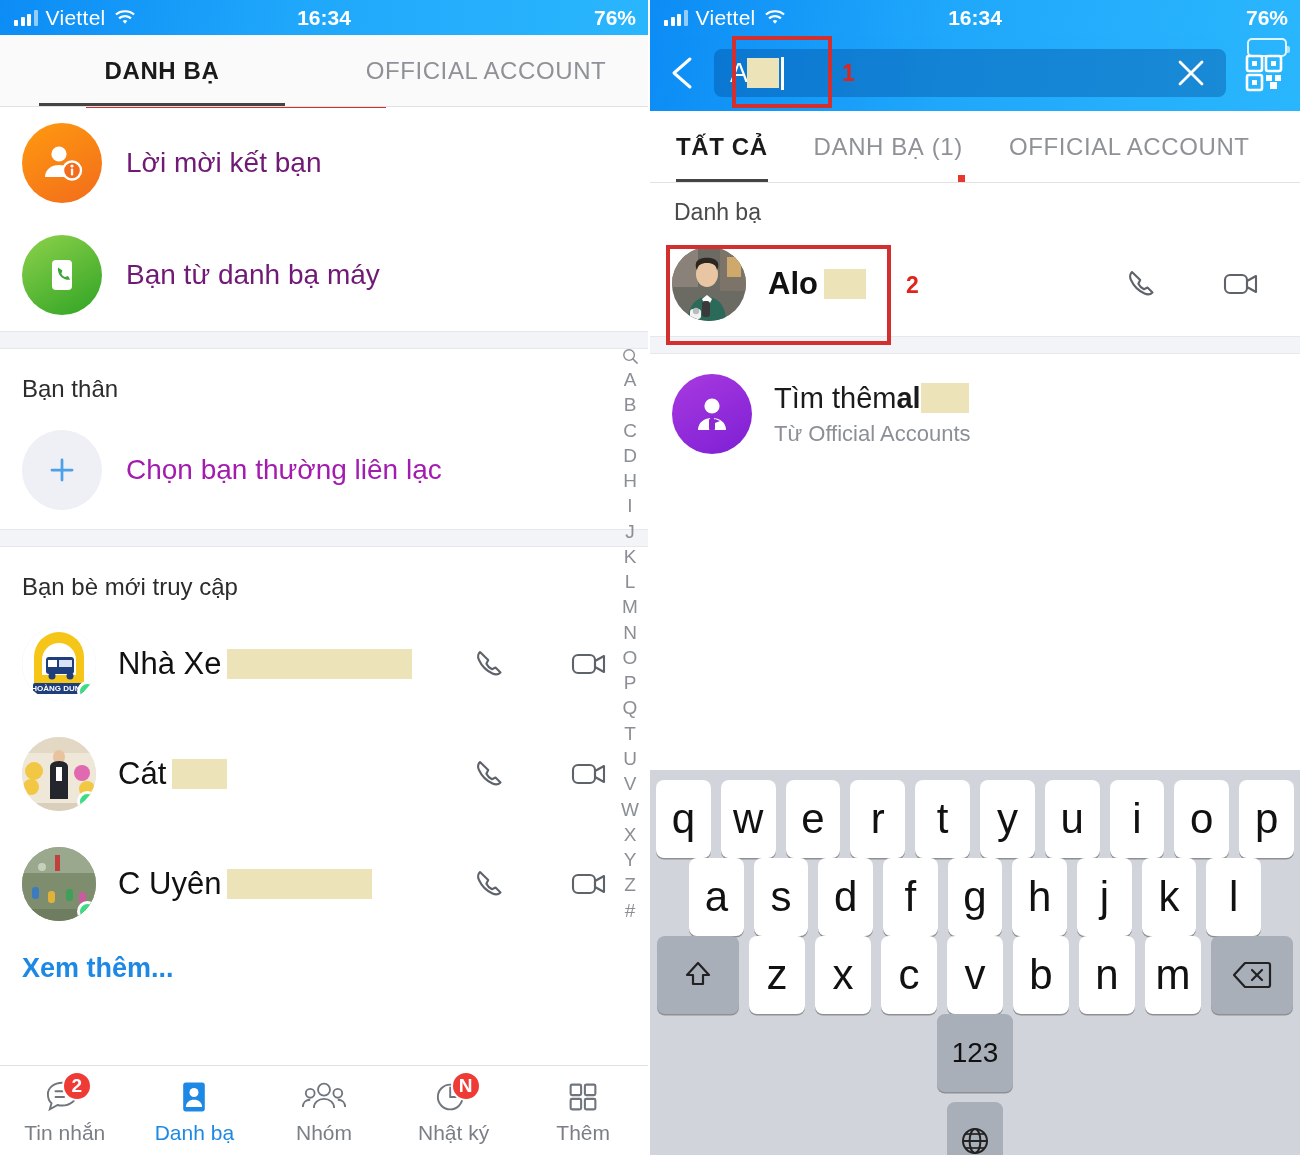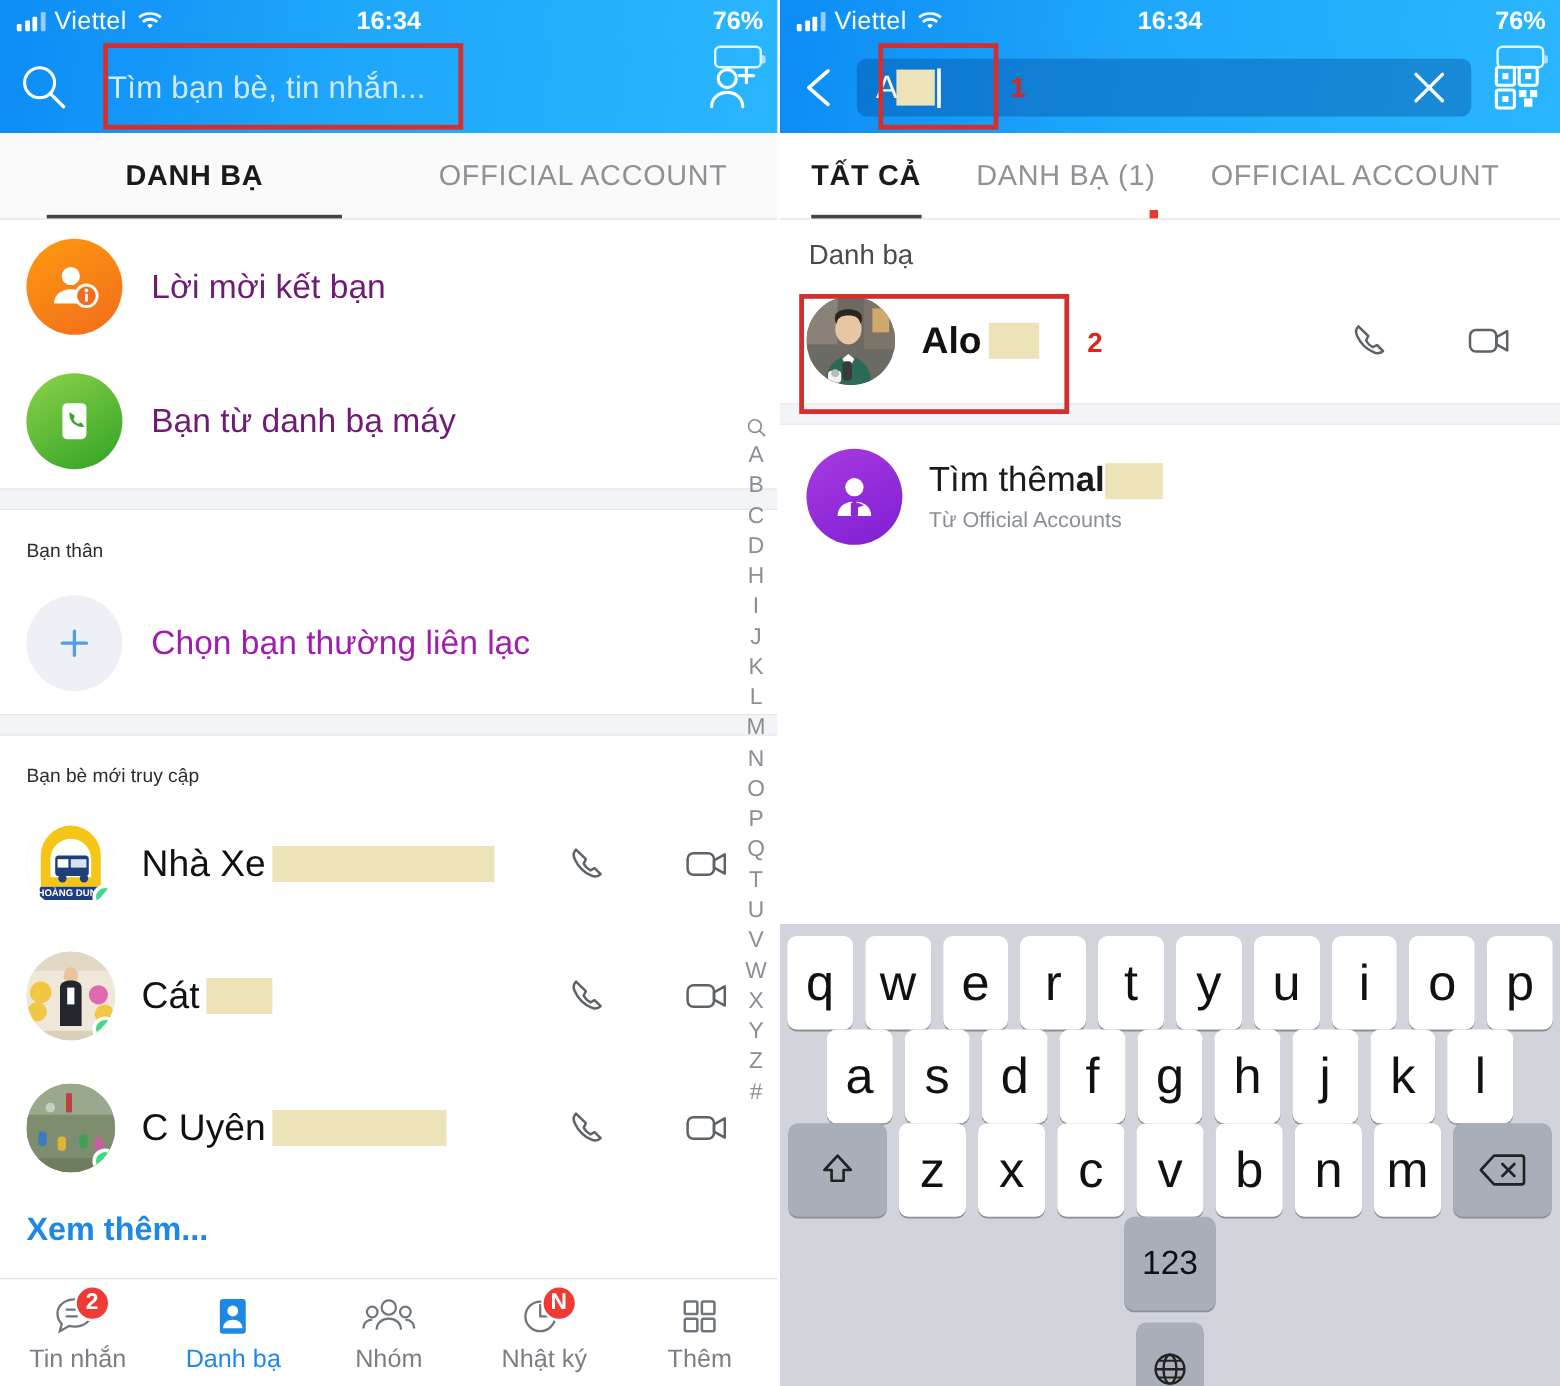--- a/index.html
+++ b/index.html
@@ -87,21 +87,21 @@
     display: flex; align-items: center; justify-content: center; position: relative;
   }
   .ico-orange { background: linear-gradient(150deg,#ff9a10,#f26c1b); }
   .ico-green { background: linear-gradient(150deg,#8ed24b,#2fa324); }
   .ico-plus { background: #eef0f5; }
   .ico-purple { background: linear-gradient(150deg,#a93ae0,#7d1fd4); }
   .row-label { font-size: 28px; color: #701a75; }
   .row-label.blue { color: #a21caf; }
 
   .sep-band { height: 18px; background: #f2f4f7; border-top: 1px solid #e6e8eb; border-bottom: 1px solid #e6e8eb; }
-  .group-title { padding: 26px 22px 8px; font-size: 16px; color: #2c2c2c; }
+  .group-title { padding: 26px 22px 8px; font-size: 24px; color: #2c2c2c; }
 
   
   .contact-row { display: flex; align-items: center; padding: 0 22px; height: 110px; gap: 22px; }
   .avatar {
     width: 74px; height: 74px; border-radius: 50%; flex: none; position: relative;
     overflow: hidden; background: #dfe3e8;
   }
   .online {
     position: absolute; right: -2px; bottom: -1px; width: 21px; height: 21px;
     border-radius: 50%; background: #3ddc84; border: 3px solid #fff;
@@ -212,37 +212,20 @@
               <circle cx="10" cy="10" r="8.2" fill="none" stroke="#fff" stroke-width="1.7"></circle>
               <rect x="7" y="9" width="6" height="5" rx="1" fill="#fff"></rect>
               <path d="M8.3 9V7.7a1.7 1.7 0 013.4 0V9" fill="none" stroke="#fff" stroke-width="1.3"></path>
             </svg>
         </span>
         <span style="font-size:21px">76%</span>
         <span class="battery"><span class="fill"></span></span>
       </div>
     </div>
 
-    <div class="header-l blue-grad">
-      <span class="search-ico">
-        <svg viewBox="0 0 42 42" width="42" height="42">
-            <circle cx="17" cy="17" r="12.5" fill="none" stroke="#fff" stroke-width="2.6"></circle>
-            <line x1="26" y1="26" x2="37" y2="37" stroke="#fff" stroke-width="2.8" stroke-linecap="round"></line>
-          </svg>
-      </span>
-      <div class="search-placeholder">Tìm bạn bè, tin nhắn...</div>
-      <span class="addfriend">
-        <svg viewBox="0 0 44 44" width="44" height="44">
-            <circle cx="18" cy="14.5" r="7.5" fill="none" stroke="#fff" stroke-width="2.6"></circle>
-            <path d="M5 38c0-7.2 5.9-12 13-12s13 4.8 13 12" fill="none" stroke="#fff" stroke-width="2.6" stroke-linecap="round"></path>
-            <line x1="34" y1="6" x2="34" y2="18" stroke="#fff" stroke-width="2.6" stroke-linecap="round"></line>
-            <line x1="28" y1="12" x2="40" y2="12" stroke="#fff" stroke-width="2.6" stroke-linecap="round"></line>
-          </svg>
-      </span>
-    </div>
     <div class="annot" style="left:86px; top:36px; width:300px; height:72px;"></div>
 
     <div class="tabs tabs-l">
       <div class="tab active">
           <span>DANH BẠ</span>
         </div>
       <div class="tab">
           <span>OFFICIAL ACCOUNT</span>
         </div>
     </div>
@@ -616,21 +599,21 @@
             <path d="M27 29l5 2-5 2z" fill="#8b28cf"></path>
             <circle cx="24" cy="28" r="2" fill="#8b28cf"></circle>
           </svg>
       </span>
       <span style="display:flex; flex-direction:column; gap:6px;">
         <span style="font-size:29px; color:#1b1b1b; display:flex; align-items:center;">
           <span>Tìm thêm </span>
             <b>al</b>
             <span class="redact" style="width:48px"></span>
         </span>
-        <span style="font-size:18px; color:#8b9096;">Từ Official Accounts</span>
+        <span style="font-size:22px; color:#8b9096;">Từ Official Accounts</span>
       </span>
     </div>
 
     <div class="keyboard">
       <div class="krow r1">
         <span class="key">q</span>
         <span class="key">w</span>
         <span class="key">e</span>
         <span class="key">r</span>
         <span class="key">t</span>

